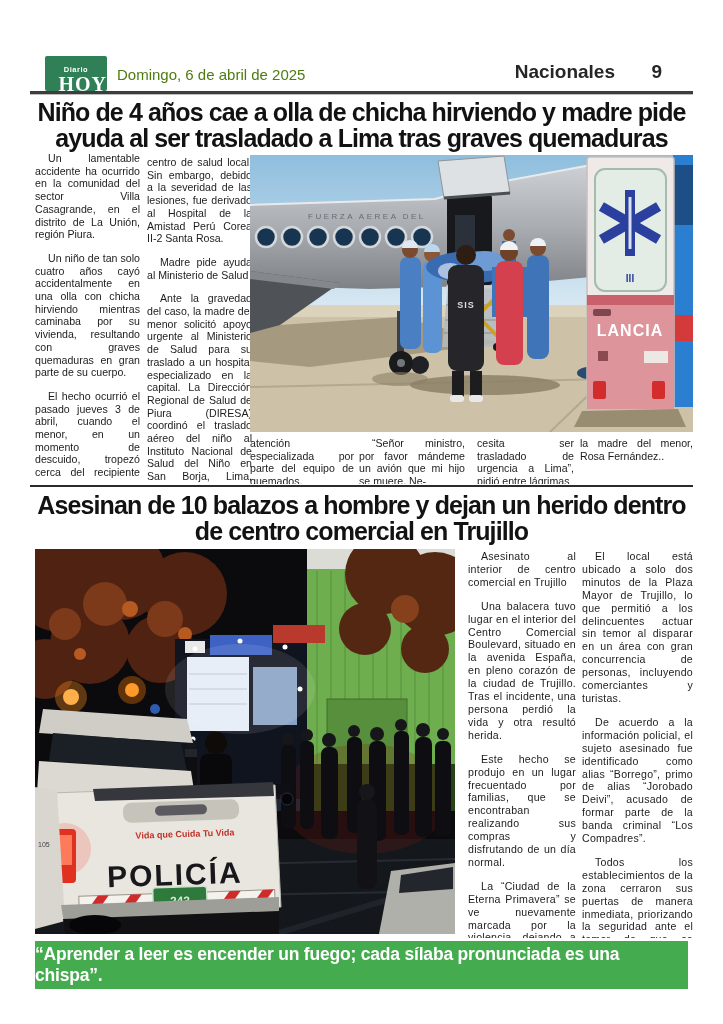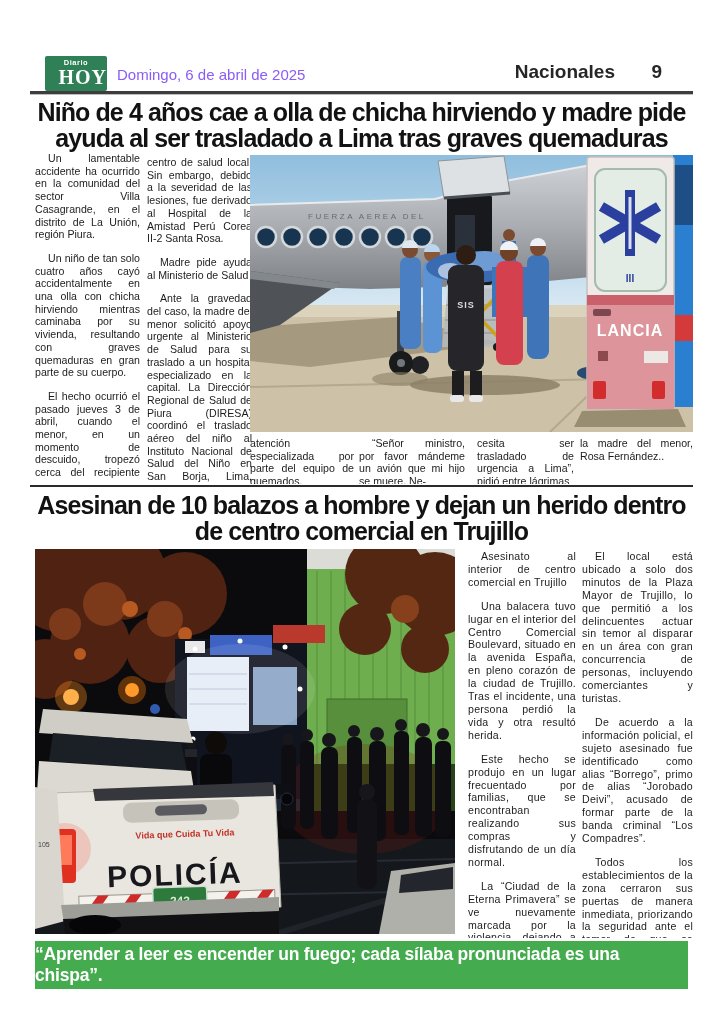--- a/index.html
+++ b/index.html
@@ -3,25 +3,25 @@
 <meta charset="utf-8">
 <style>
   * { margin:0; padding:0; box-sizing:border-box; }
   html,body { background:#ffffff; }
   .page { position:relative; width:723px; height:1024px; background:#ffffff; overflow:hidden;
           font-family:"Liberation Sans", sans-serif; color:#1b1b1b; }
   .abs { position:absolute; }
 
   
   .logo { left:45px; top:56px; width:62px; height:35px; background:#2f8056; color:#fff;
-          text-align:center; border-radius:2px; padding-top:3px; }
+          text-align:center; border-radius:2px; padding-top:10px; }
   .logo-top { display:block; font-size:7.5px; font-weight:bold; line-height:8px; letter-spacing:.5px; }
   .logo-main { display:block; font-family:"Liberation Serif", serif; font-weight:bold; font-size:20px;
                line-height:20px; letter-spacing:1px;text-align:right; }
-  .date { left:117px; top:66px; font-size:15px; color:#8b5cf6; }
+  .date { left:117px; top:66px; font-size:15px; color:#4d7c0f; }
   .section { left:430px; top:61px; width:185px; text-align:right; font-size:19px; font-weight:bold; color:#262626; }
   .pagenum { left:615px; top:61px; width:47px; text-align:right; font-size:19px; font-weight:bold; color:#262626; }
   .mast-rule { left:30px; top:91px; width:663px; height:4px; background:#3d3d3d; border-bottom:1px solid #bdbdbd; }
 
   
   .headline { left:32px; width:659px; text-align:center; font-weight:bold; color:#121212;
               font-size:25px; line-height:26px; letter-spacing:-0.9px; }
   .hl1 { top:99px; }
   .hl2 { top:492px; }
   .rule2 { left:30px; top:485px; width:663px; height:2px; background:#2b2b2b; }

